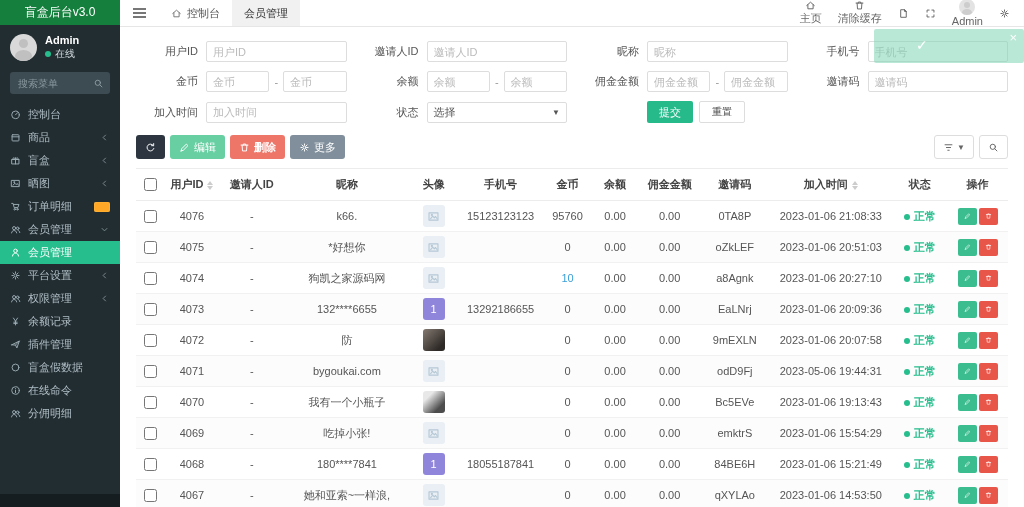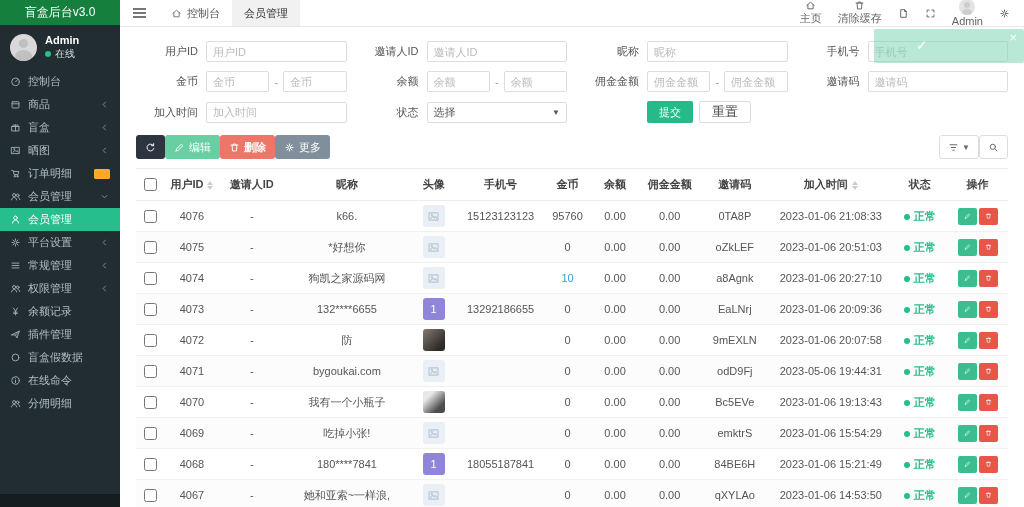--- a/index.html
+++ b/index.html
@@ -51,23 +51,23 @@
   .flabel{width:62px;text-align:right;margin-right:8px;color:#555;font-size:11px;flex:none;}
   .fin{flex:1;height:21px;box-sizing:border-box;border:1px solid #ddd;border-radius:2px;padding:0 6px;font-size:11px;color:#333;min-width:0;background:#fff;outline:none;}
   .fin::placeholder{color:#bbb;}
   .range{flex:1;display:flex;align-items:center;gap:5px;min-width:0;}
   .range .fin{flex:1;}
   .dash{color:#999;flex:none;}
   .fselect{flex:1;height:21px;box-sizing:border-box;border:1px solid #ddd;border-radius:2px;display:flex;align-items:center;padding:0 6px;color:#555;background:#fff;cursor:pointer;text-align:center;}
   .fselect .car{margin-left:auto;font-size:8px;color:#555;}
   .fbtns{margin-left:70px;display:flex;gap:6px;}
   .sbtn{height:22px;padding:0 12px;background:#26ba8b;color:#fff;border:none;border-radius:2px;font-size:11px;cursor:pointer;}
-  .rbtn{height:22px;padding:0 12px;background:#fff;color:#444;border:1px solid #ddd;border-radius:2px;font-size:13px;cursor:pointer;}
+  .rbtn{height:22px;padding:0 12px;background:#fff;color:#444;border:1px solid #ddd;border-radius:2px;font-size:10px;cursor:pointer;}
   
-  .toolbar{display:flex;align-items:flex-end;margin-top:12px;}
+  .toolbar{display:flex;align-items:flex-end;gap:5px;margin-top:12px;}
   .tbtn{display:inline-flex;align-items:center;gap:4px;height:24px;padding:0 9px;border:none;border-radius:3px;color:#fff;font-size:11px;cursor:pointer;}
   .tbtn .icn{color:#fff;}
   .tbtn.dark{background:#2c3540;}
   .tbtn.green{background:#67cfa2;}
   .tbtn.red{background:#ed7669;font-weight:bold;}
   .tbtn.gray{background:#808f9b;}
   .spacer{flex:1;}
   .obtn{display:inline-flex;align-items:center;gap:3px;height:24px;padding:0 8px;background:#fff;border:1px solid #ddd;border-radius:3px;color:#666;cursor:pointer;}
   .obtn .car{font-size:8px;}
   
@@ -106,20 +106,29 @@
     <div class="userpanel">
       <div class="uavatar"></div>
       <div>
         <div class="uname">Admin</div>
         <div class="ustat">
           <span class="gdot"></span>
           <span>在线</span>
         </div>
       </div>
     </div>
+    <div class="ssearch">
+      <input placeholder="搜索菜单" style="">
+      <span class="sicon icn">
+          <svg viewBox="0 0 16 16" fill="none" stroke="currentColor" stroke-width="1.4" stroke-linecap="round" stroke-linejoin="round">
+            <circle cx="7" cy="7" r="3.8"></circle>
+            <path d="M9.8 9.8L13 13"></path>
+          </svg>
+        </span>
+    </div>
     <nav id="menu">
         <a class="mitem">
           <span class="icn">
             <svg viewBox="0 0 16 16" fill="none" stroke="currentColor" stroke-width="1.4" stroke-linecap="round" stroke-linejoin="round">
               <circle cx="8" cy="8.5" r="5.5"></circle>
               <path d="M8 8.5L11.5 5"></path>
             </svg>
           </span>
           <span class="mlabel">控制台</span>
         </a>
@@ -203,33 +212,20 @@
           <span class="mlabel">会员管理</span>
         </a>
         <a class="mitem">
           <span class="icn">
             <svg viewBox="0 0 16 16" fill="none" stroke="currentColor" stroke-width="1.4" stroke-linecap="round" stroke-linejoin="round">
               <circle cx="8" cy="8" r="2.2"></circle>
               <path d="M8 2.8v1.7M8 11.5v1.7M2.8 8h1.7M11.5 8h1.7M4.3 4.3l1.2 1.2M10.5 10.5l1.2 1.2M11.7 4.3l-1.2 1.2M5.5 10.5l-1.2 1.2"></path>
             </svg>
           </span>
           <span class="mlabel">平台设置</span>
-          <span class="icn chev">
-            <svg viewBox="0 0 16 16" fill="none" stroke="currentColor" stroke-width="1.4" stroke-linecap="round" stroke-linejoin="round">
-              <path d="M9.5 4.5L6 8l3.5 3.5"></path>
-            </svg>
-          </span>
-        </a>
-        <a class="mitem">
-          <span class="icn">
-            <svg viewBox="0 0 16 16" fill="none" stroke="currentColor" stroke-width="1.4" stroke-linecap="round" stroke-linejoin="round">
-              <path d="M3 4.5h10M3 8h10M3 11.5h10"></path>
-            </svg>
-          </span>
-          <span class="mlabel">常规管理</span>
           <span class="icn chev">
             <svg viewBox="0 0 16 16" fill="none" stroke="currentColor" stroke-width="1.4" stroke-linecap="round" stroke-linejoin="round">
               <path d="M9.5 4.5L6 8l3.5 3.5"></path>
             </svg>
           </span>
         </a>
         <a class="mitem">
           <span class="icn">
             <svg viewBox="0 0 16 16" fill="none" stroke="currentColor" stroke-width="1.4" stroke-linecap="round" stroke-linejoin="round">
               <circle cx="6" cy="6" r="2.3"></circle>

